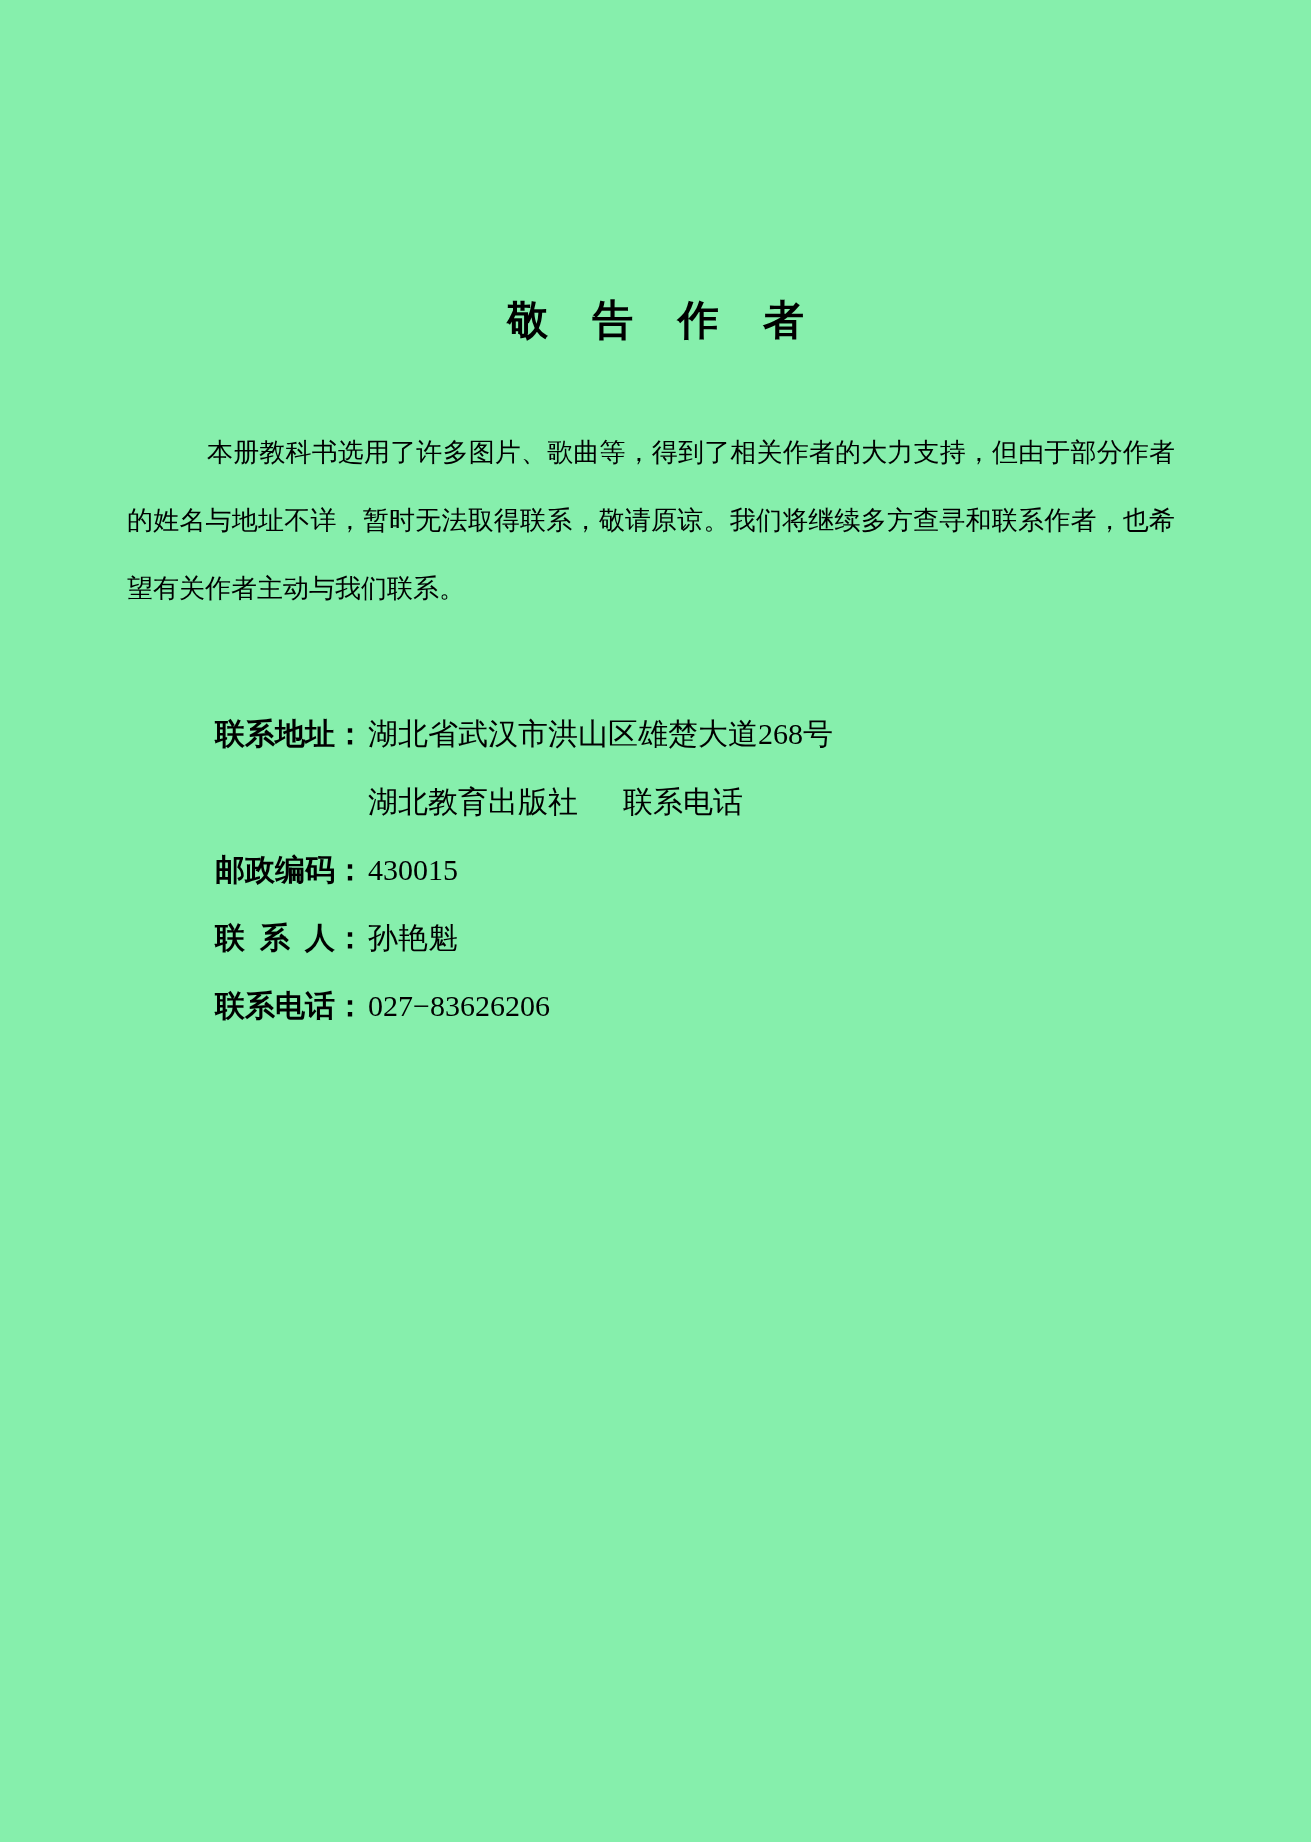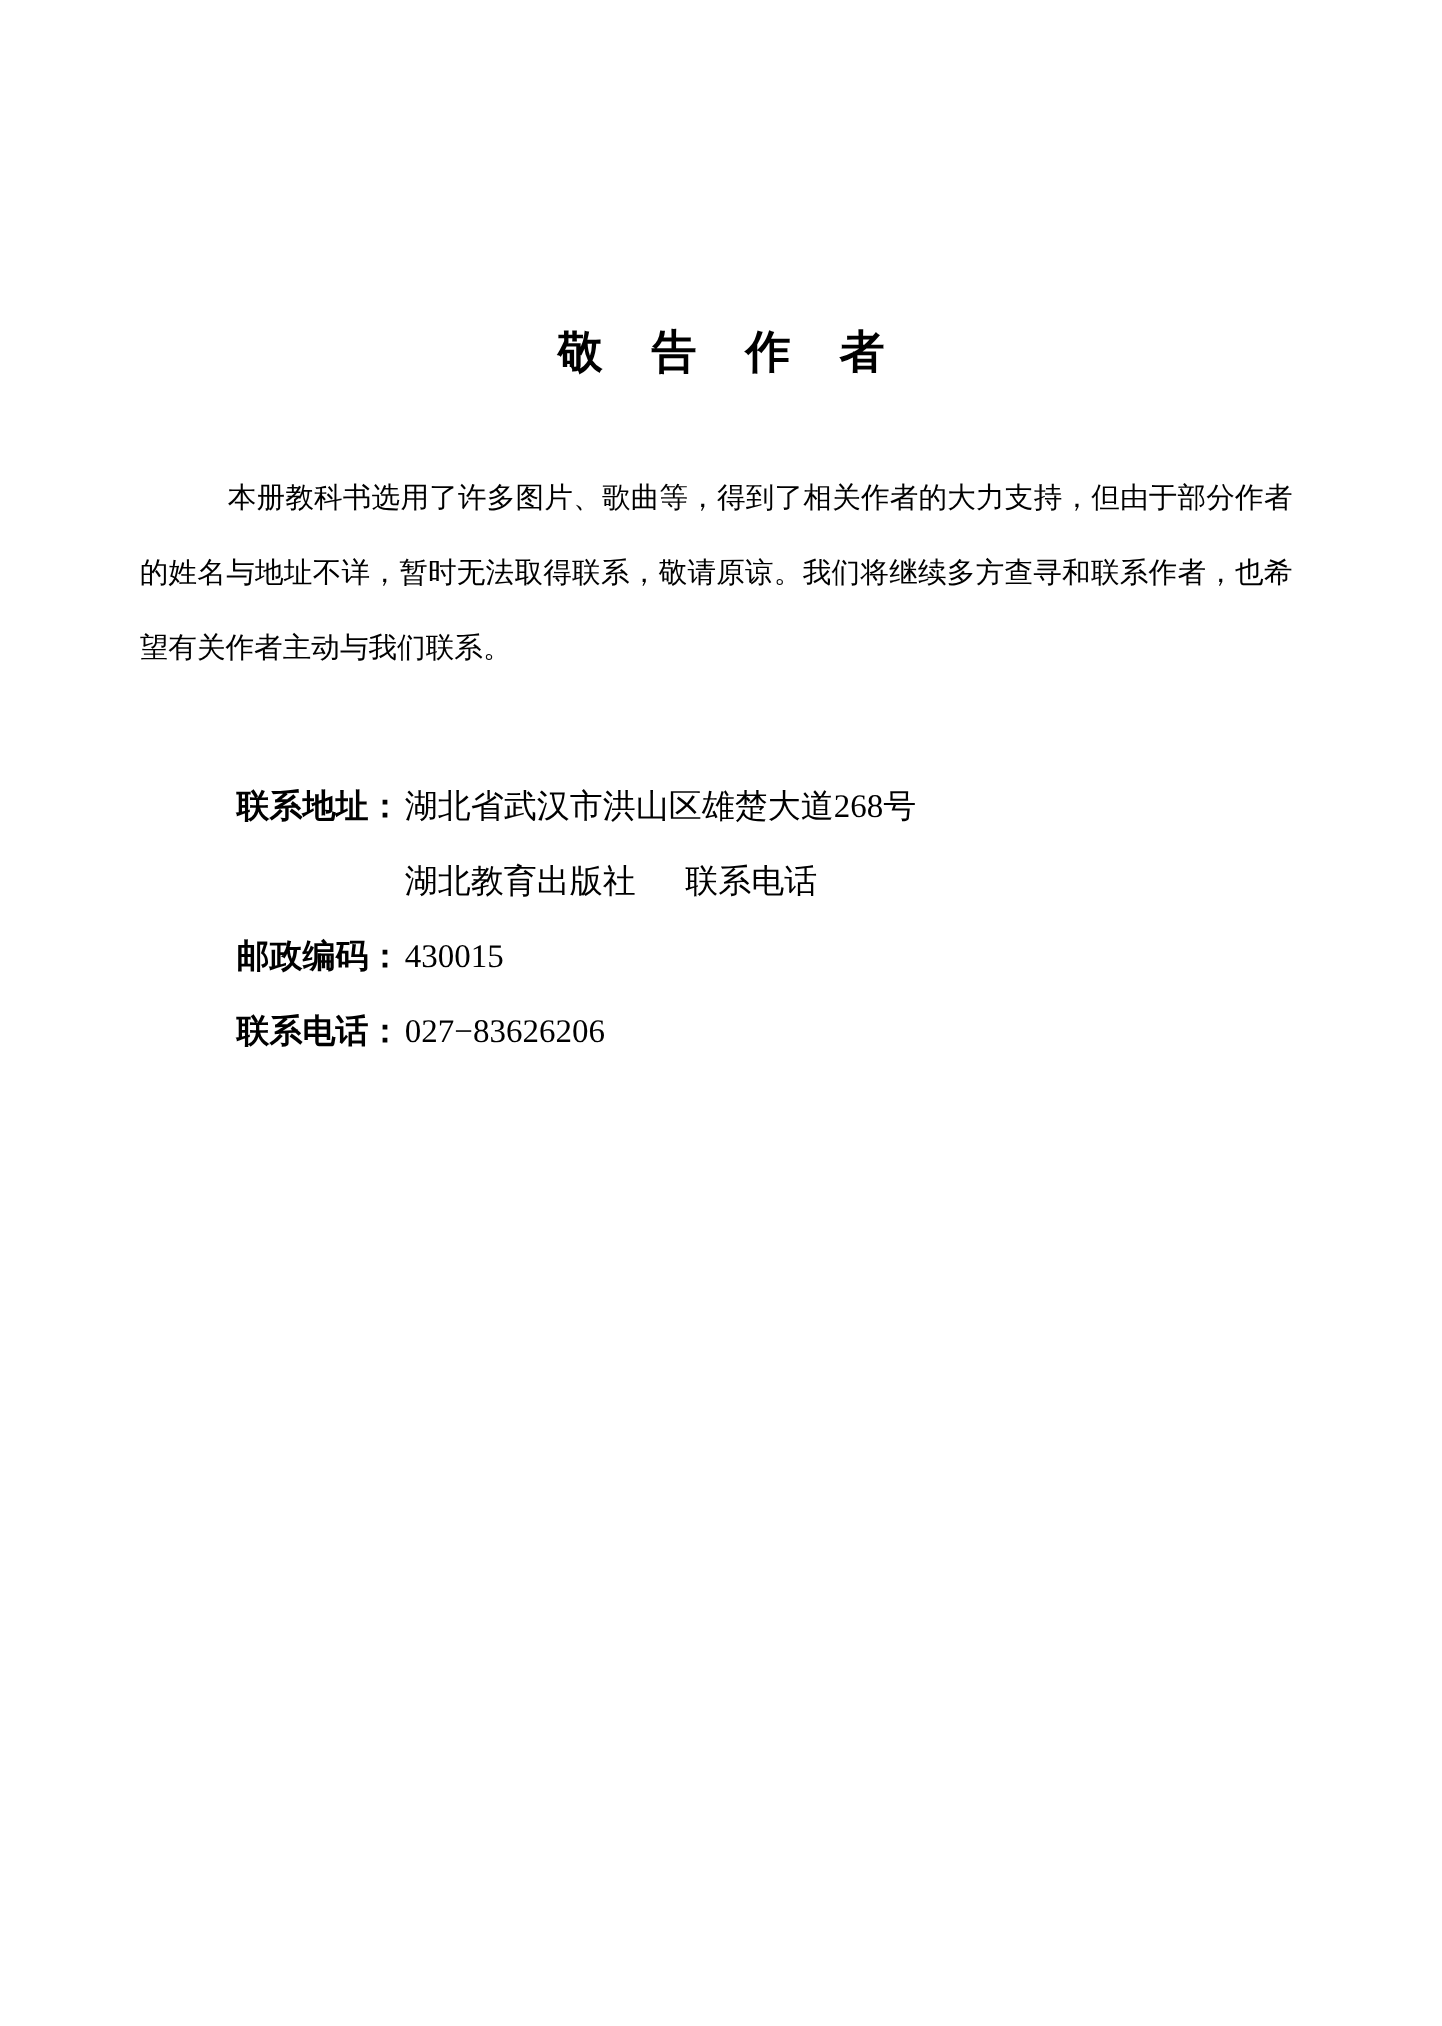--- a/index.html
+++ b/index.html
@@ -5,21 +5,21 @@
   html, body {
     margin: 0;
     padding: 0;
     background: #e8e8e8;
   }
   .page {
     position: relative;
     width: 1311px;
     height: 1842px;
     margin: 0 auto;
-    background: #ffffff;
+    background: #86efac;
     color: #000000;
     font-family: "Liberation Serif", "DejaVu Serif", serif;
     overflow: hidden;
   }
   .title {
     position: absolute;
     top: 297px;
     left: 0;
     width: 100%;
     margin: 0;
@@ -91,19 +91,22 @@
     </div>
 
     <div class="row continuation">
       <span class="value">湖北教育出版社</span><span class="value value-gap">联系电话</span>
     </div>
 
     <div class="row">
       <span class="label">邮政编码</span><span class="colon">：</span><span class="value">430015</span>
     </div>
 
+    <div class="row">
+      <span class="label">联系人</span><span class="colon">：</span><span class="value">孙艳魁</span>
+    </div>
 
     <div class="row">
       <span class="label">联系电话</span><span class="colon">：</span><span class="value">027−83626206</span>
     </div>
 
   </div>
 </div>
 
 </body></html>

